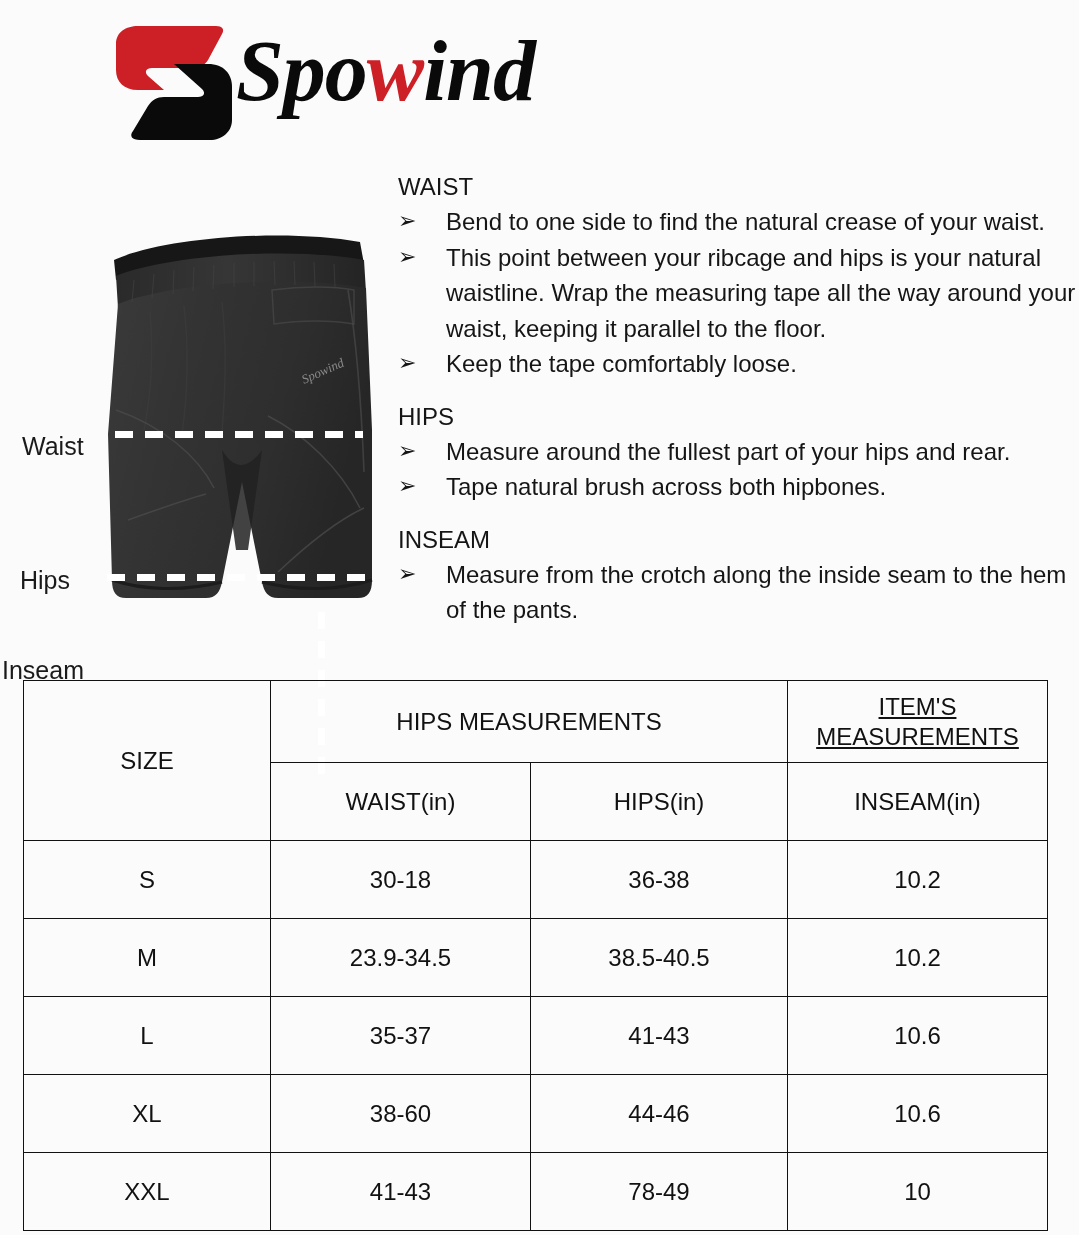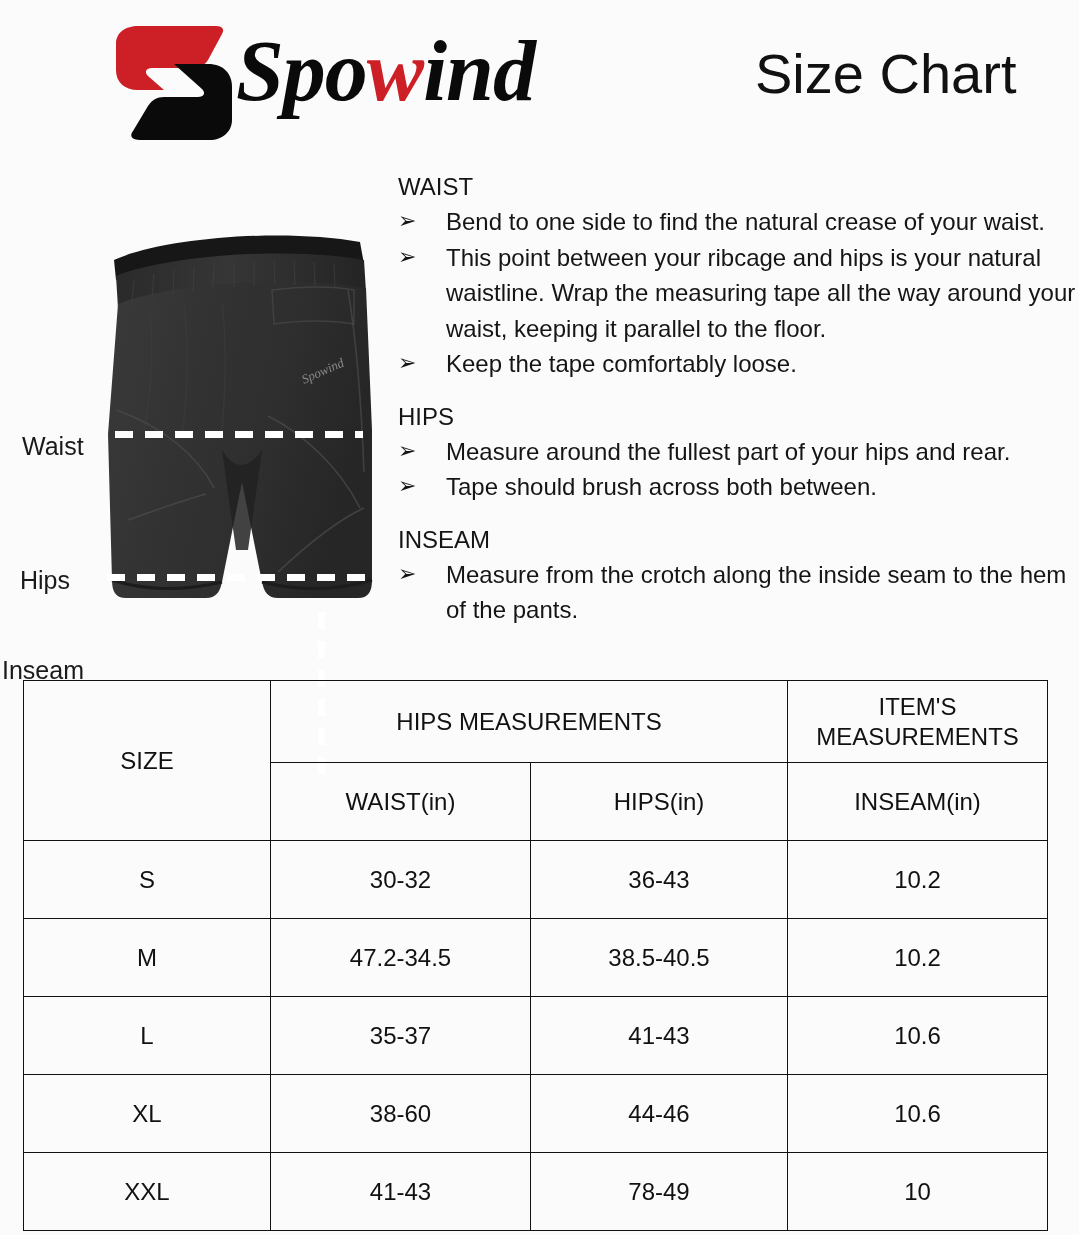--- a/index.html
+++ b/index.html
@@ -138,21 +138,21 @@
     color: #111;
     padding: 0;
   }
   col.c-size   { width: 247px; }
   col.c-waist  { width: 260px; }
   col.c-hips   { width: 257px; }
   col.c-inseam { width: 260px; }
   .hdr-tall    { height: 82px; }
   .hdr-sub     { height: 78px; }
   .data-row td { height: 78px; }
-  .two-line { line-height: 1.25; }
+  .two-line { line-height: 1.25; text-decoration: underline; }
 </style>
 </head>
 <body>
 
 <div id="header">
 
   <div id="logo-mark">
     <svg viewBox="0 0 124 118" width="124" height="118" aria-hidden="true">
       <path d="M4 20 C4 8 14 2 26 2 L104 2 C110 2 113 5 110 10
                L96 36 C93 41 88 44 81 44 L40 44
@@ -161,21 +161,20 @@
       <path d="M120 96 C120 108 110 116 98 116 L28 116
                C20 116 17 112 21 107 L36 82 C40 76 45 73 52 73 L86 73
                C92 73 94 69 90 65 L62 40 L96 40
                C112 40 120 50 120 63 Z" fill="#0a0a0a"></path>
       <path d="M58 30 L96 58 L58 88 Z" fill="#0a0a0a" opacity="0"></path>
     </svg>
   </div>
 
   <div id="brand-wordmark"><span>Spo</span><span class="accent">w</span><span>ind</span></div>
 
-  <div id="doc-title">Size Chart</div>
 </div>
 
 <div id="product-panel">
 
   <div id="shorts-figure">
     <svg viewBox="0 0 320 420" width="320" height="420" aria-hidden="true">
       <defs>
         <linearGradient id="fabric" x1="0" y1="0" x2="1" y2="0.3">
           <stop offset="0%" stop-color="#3a3a3a"></stop>
           <stop offset="35%" stop-color="#333333"></stop>
@@ -273,21 +272,21 @@
 
   <div id="sect-hips">
     <p class="sect-head">HIPS</p>
     <ul class="bullet-list">
       <li class="bullet-row">
         <span class="bullet-glyph">➢</span>
         <span class="bullet-text">Measure around the fullest part of your hips and rear.</span>
       </li>
       <li class="bullet-row">
         <span class="bullet-glyph">➢</span>
-        <span class="bullet-text">Tape should brush across both between.</span>
+        <span class="bullet-text">Tape natural brush across both hipbones.</span>
       </li>
     </ul>
   </div>
 
   <div id="sect-inseam">
     <p class="sect-head">INSEAM</p>
     <ul class="bullet-list">
       <li class="bullet-row">
         <span class="bullet-glyph">➢</span>
         <span class="bullet-text">Measure from the crotch along the inside seam to the hem of the pants.</span>
@@ -315,27 +314,27 @@
       </tr>
       <tr>
         <th class="hdr-sub">WAIST(in)</th>
         <th class="hdr-sub">HIPS(in)</th>
         <th class="hdr-sub">INSEAM(in)</th>
       </tr>
     </thead>
     <tbody>
       <tr class="data-row">
         <td>S</td>
-        <td>30-32</td>
-        <td>36-43</td>
+        <td>30-18</td>
+        <td>36-38</td>
         <td>10.2</td>
       </tr>
       <tr class="data-row">
         <td>M</td>
-        <td>47.2-34.5</td>
+        <td>23.9-34.5</td>
         <td>38.5-40.5</td>
         <td>10.2</td>
       </tr>
       <tr class="data-row">
         <td>L</td>
         <td>35-37</td>
         <td>41-43</td>
         <td>10.6</td>
       </tr>
       <tr class="data-row">

